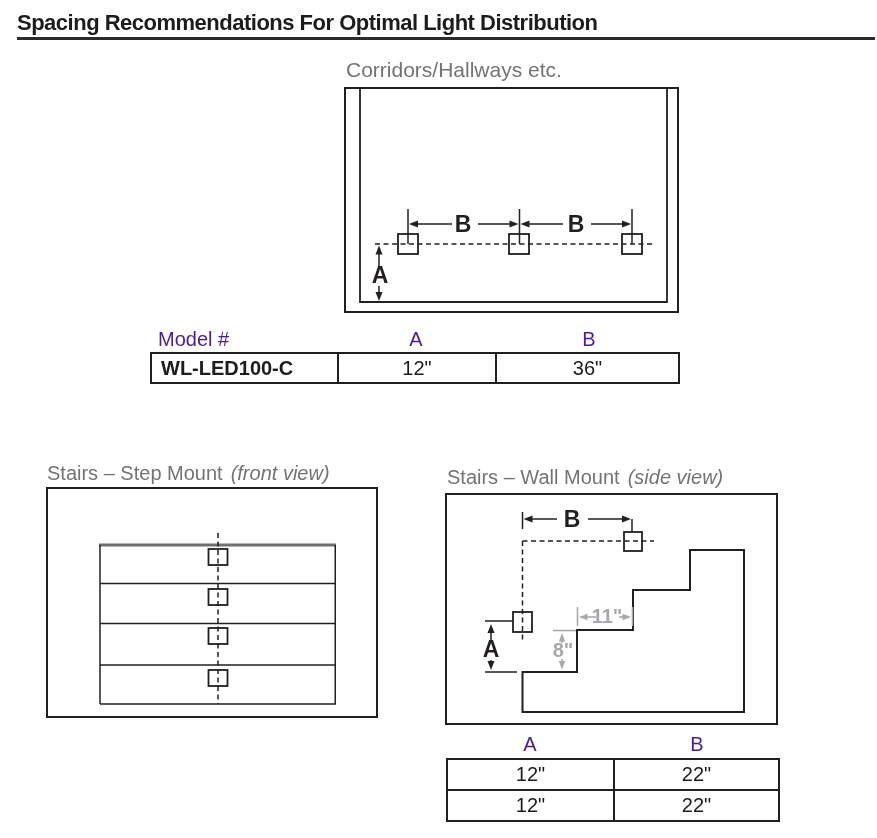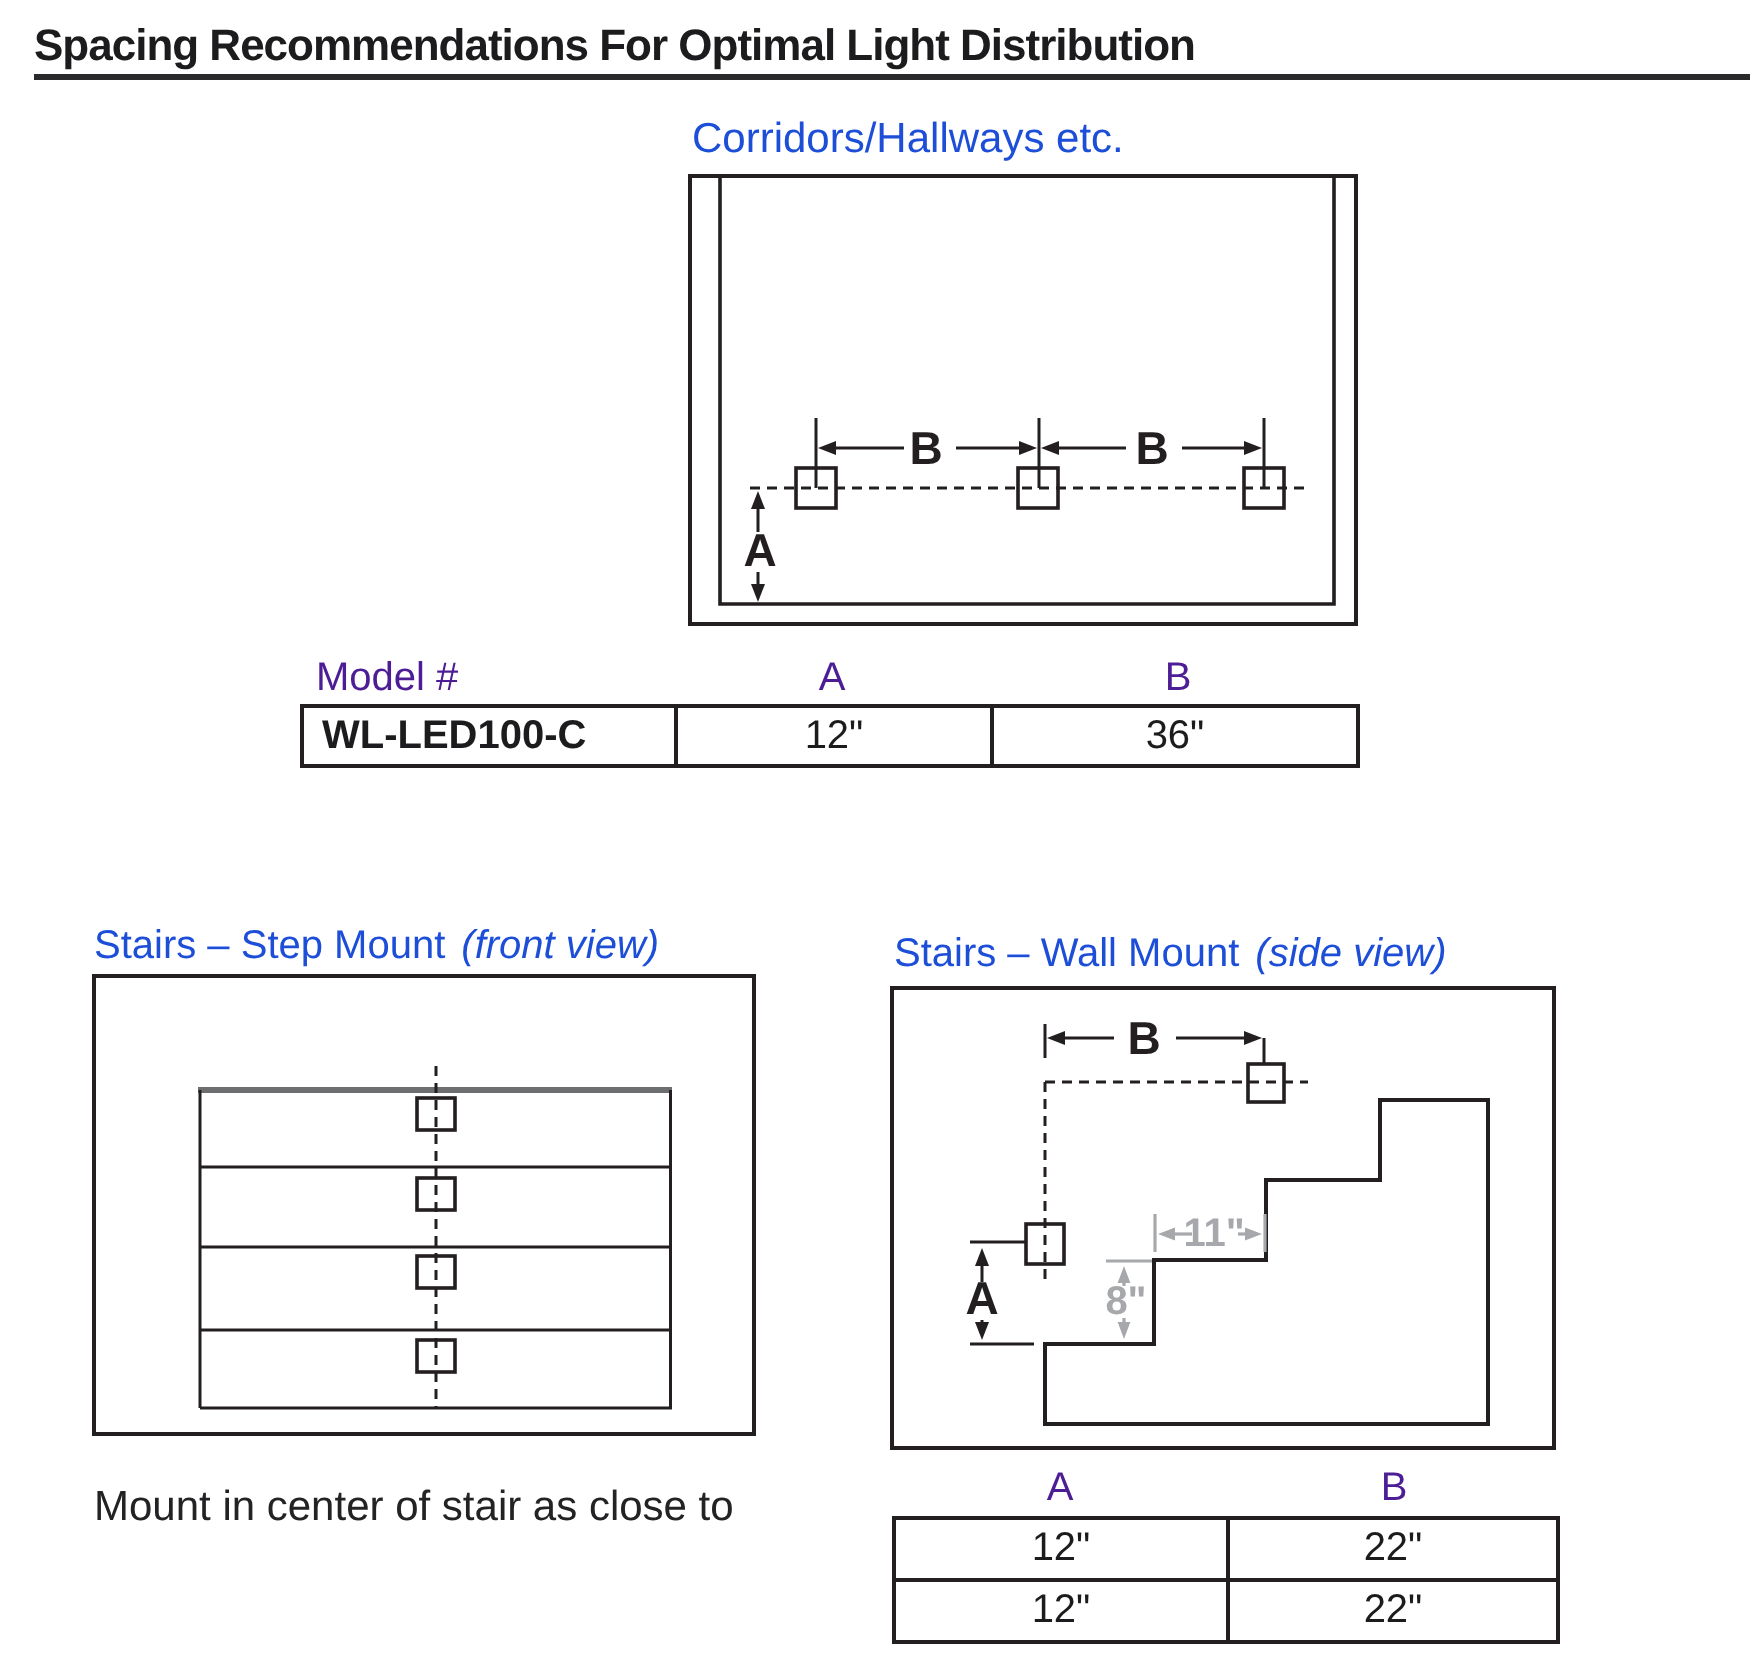--- a/index.html
+++ b/index.html
@@ -16,21 +16,21 @@
   .page-title{
     left:17px;top:10px;
     font-size:22px;font-weight:700;letter-spacing:-0.5px;
     color:#1c1c1e;white-space:nowrap;
   }
   .title-rule{
     left:17px;top:37px;width:858px;height:2.5px;background:#2a2a2c;
   }
 
   
-  .section-title{font-size:20px;color:#1d4ed8;white-space:nowrap;}
+  .section-title{font-size:20px;color:#737373;white-space:nowrap;}
   .section-title em{font-style:italic;margin-left:8px;}
   .corridor-title{left:346px;top:58px;font-size:21px;}
   .step-title{left:47px;top:462px;}
   .wall-title{left:447px;top:466px;}
 
   
   svg{display:block;}
   .ln  {stroke:#231f20;stroke-width:2;fill:none;}
   .ln18{stroke:#231f20;stroke-width:1.8;fill:none;}
   .ln15{stroke:#231f20;stroke-width:1.5;fill:none;}
@@ -141,21 +141,20 @@
   <g>
     <rect class="sq" x="208.5" y="549" width="19" height="16"></rect>
     <rect class="sq" x="208.5" y="589" width="19" height="16"></rect>
     <rect class="sq" x="208.5" y="628" width="19" height="16"></rect>
     <rect class="sq" x="208.5" y="670" width="19" height="16"></rect>
   </g>
   <line class="dash" x1="218" y1="533" x2="218" y2="704"></line>
 </svg>
 
 <div class="abs note">
-  <div>Mount in center of stair as close to</div>
 </div>
 
 <div class="abs section-title wall-title">
   <span>Stairs – Wall Mount</span><em>(side view)</em>
 </div>
 
 <svg class="abs" style="left:444px;top:492px;" width="337" height="235" viewBox="444 492 337 235">
   <rect class="ln" x="446" y="494" width="331" height="230"></rect>
   <path class="stairpoly" d="M522.5,712 H744 V550 H690 V590 H633 V630 H577 V672 H522.5 Z"></path>
 

